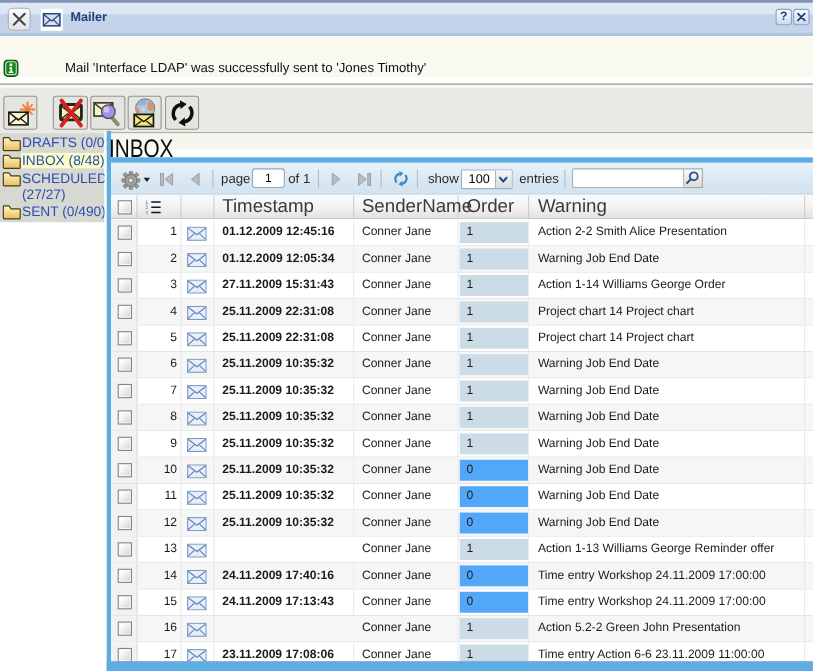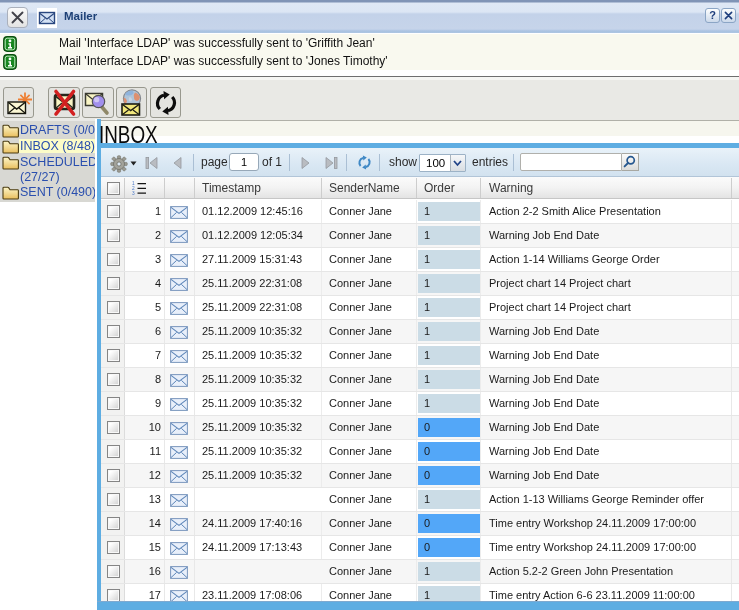--- a/index.html
+++ b/index.html
@@ -54,33 +54,33 @@
 #sel { position:absolute; left:318px; top:6px; width:47px; height:18px; border:1px solid #9cb2c6; background:#fff; border-radius:1px; }
 #sel .stx { position:absolute; left:6px; top:0; line-height:16px; font-size:11.5px; color:#000; }
 #sel .sbt { position:absolute; right:0; top:0; width:15px; height:16px; background:linear-gradient(180deg,#f5f7f9,#d8dde2); border-left:1px solid #aab4bc; }
 #searchbox { position:absolute; left:419px; top:5px; width:102px; height:18px; border:1px solid #b0b0ac; background:#fff; border-radius:2px 0 0 2px; }
 #searchbtn { position:absolute; left:521px; top:5px; width:17px; height:18px; border:1px solid #a8a8a2; border-left:none; background:linear-gradient(180deg,#fbfbfb,#dcdcda); }
 
 
 #ghead { position:absolute; left:101px; top:177px; width:638px; height:22px;
   background:linear-gradient(180deg,#fbfbfb 0,#f3f3f3 50%,#e3e3e3 100%); border-bottom:1px solid #c6c6c6; }
 .hsep { position:absolute; top:1px; width:1px; height:20px; background:#cdcdcd; }
-.htxt { position:absolute; top:0; height:32px; line-height:22px; font-size:12px; color:#3a3a3a; }
+.htxt { position:absolute; top:0; height:32px; line-height:22px; font-size:17px; color:#3a3a3a; }
 
 
 #gridrows { position:absolute; left:101px; top:200px; width:638px; height:410px; background:#fff; }
 .row { position:absolute; left:0; width:638px; height:24px; background:#fff; border-bottom:1px solid #e6e6e6; }
 .row.alt { background:#f6f6f6; }
 .row > div { position:absolute; top:0; height:23px; line-height:23px; font-size:11px; color:#1a1a1a; }
 .ccb  { left:0px;   width:24px; background:#f2f2f1; border-right:1px solid #dcdcdc; }
 .cnum { left:24px;  width:40px; text-align:right; border-right:1px solid #e8e8e8; }
 .cnum { padding-right:3px; }
 .cenv { left:64px;  width:30px; border-right:1px solid #e8e8e8; }
 .cenv svg { position:absolute; left:5px; top:6px; }
-.cts  { left:94px;  width:127px; padding-left:7px; border-right:1px solid #ececec; }
+.cts  { left:94px;  width:127px; padding-left:7px; border-right:1px solid #ececec;font-weight:bold; }
 .csn  { left:221px; width:95px;  padding-left:7px; border-right:1px solid #ececec; }
 .crd  { left:316px; width:64px;  border-right:1px solid #ececec; }
 .rdbox { position:absolute; left:1px; top:2px; width:62px; height:19px; line-height:19px; padding-left:6px; }
 .csj  { left:380px; width:251px; padding-left:8px; border-right:1px solid #e8e8e8; }
 .cb { position:absolute; left:6px; top:5px; width:13px; height:13px; border:1px solid #858585;
   background:linear-gradient(135deg,#ffffff 20%,#e8e8e8 60%,#cfcfcf 100%); box-shadow:inset 0 0 0 1px #f8f8f8; }
 </style>
 </head>
 <body>
 <svg width="0" height="0" style="position:absolute">
@@ -107,29 +107,20 @@
 </div>
 <div id="titletext">Mailer</div>
 <div class="winbtn" style="left:705px">?</div>
 <div class="winbtn" style="left:721px">
   <svg width="13" height="13" viewBox="0 0 13 13" style="margin-top:0px">
       <path d="M3.4 3.4 L9.6 9.6 M9.6 3.4 L3.4 9.6" stroke="#1d3d7c" stroke-width="1.6" stroke-linecap="round"></path>
     </svg>
 </div>
 
 <div id="notif">
-  <div class="nrow" style="top:0px">
-    <svg class="nico" width="14" height="16" viewBox="0 0 14 16">
-      <rect x="0.7" y="0.7" width="12.6" height="14.6" rx="3.5" fill="#18871f" stroke="#0c4d10" stroke-width="1.2"></rect>
-      <rect x="2.2" y="2.2" width="9.6" height="11.6" rx="2" fill="none" stroke="#bfe8bf" stroke-width="1"></rect>
-      <circle cx="7" cy="4.9" r="1.4" fill="#fff"></circle>
-      <path d="M5.4 7.2 L8 7.2 L8 11 L9 11 L9 12.4 L5 12.4 L5 11 L6.4 11 L6.4 8.4 L5.4 8.4 Z" fill="#fff"></path>
-    </svg>
-    <div class="ntxt">Mail 'Interface LDAP' was successfully sent to 'Griffith Jean'</div>
-  </div>
   <div class="nrow" style="top:18px">
     <svg class="nico" width="14" height="16" viewBox="0 0 14 16">
       <rect x="0.7" y="0.7" width="12.6" height="14.6" rx="3.5" fill="#18871f" stroke="#0c4d10" stroke-width="1.2"></rect>
       <rect x="2.2" y="2.2" width="9.6" height="11.6" rx="2" fill="none" stroke="#bfe8bf" stroke-width="1"></rect>
       <circle cx="7" cy="4.9" r="1.4" fill="#fff"></circle>
       <path d="M5.4 7.2 L8 7.2 L8 11 L9 11 L9 12.4 L5 12.4 L5 11 L6.4 11 L6.4 8.4 L5.4 8.4 Z" fill="#fff"></path>
     </svg>
     <div class="ntxt">Mail 'Interface LDAP' was successfully sent to 'Jones Timothy'</div>
   </div>
 </div>

